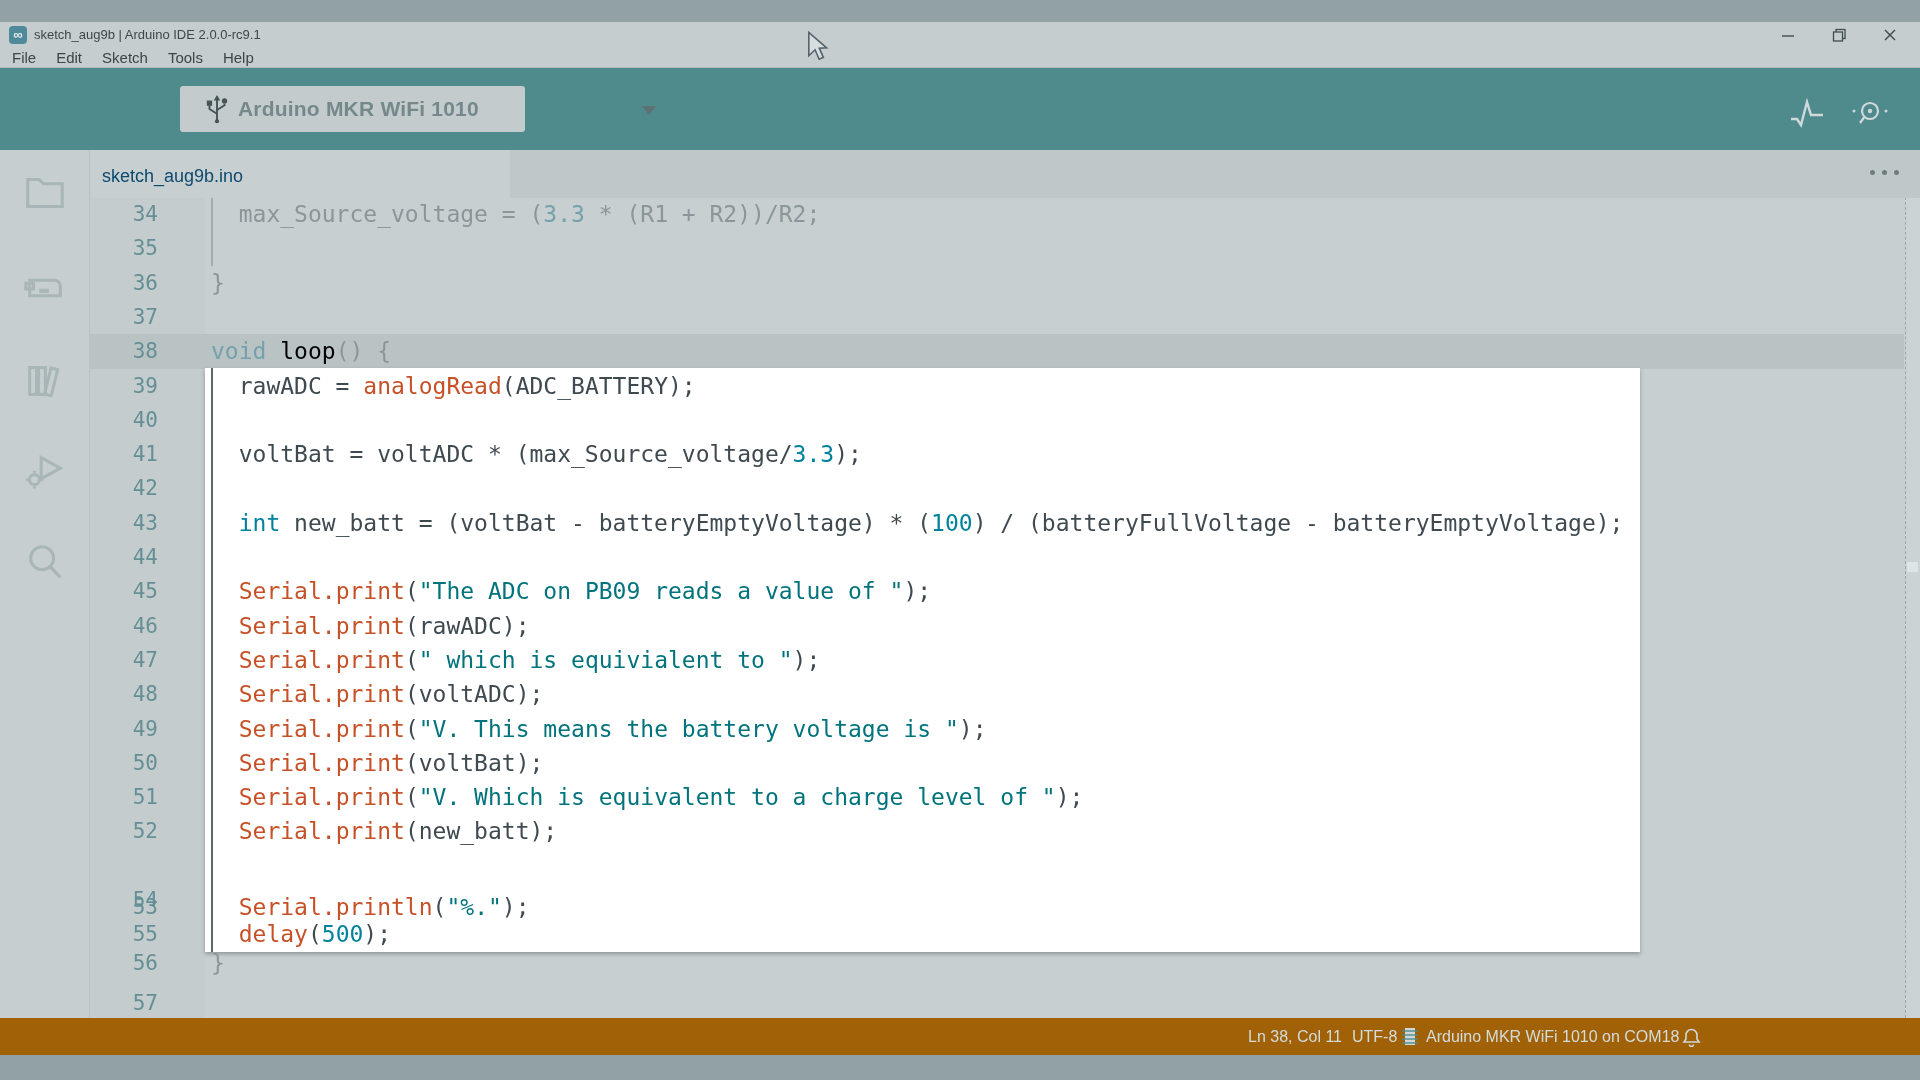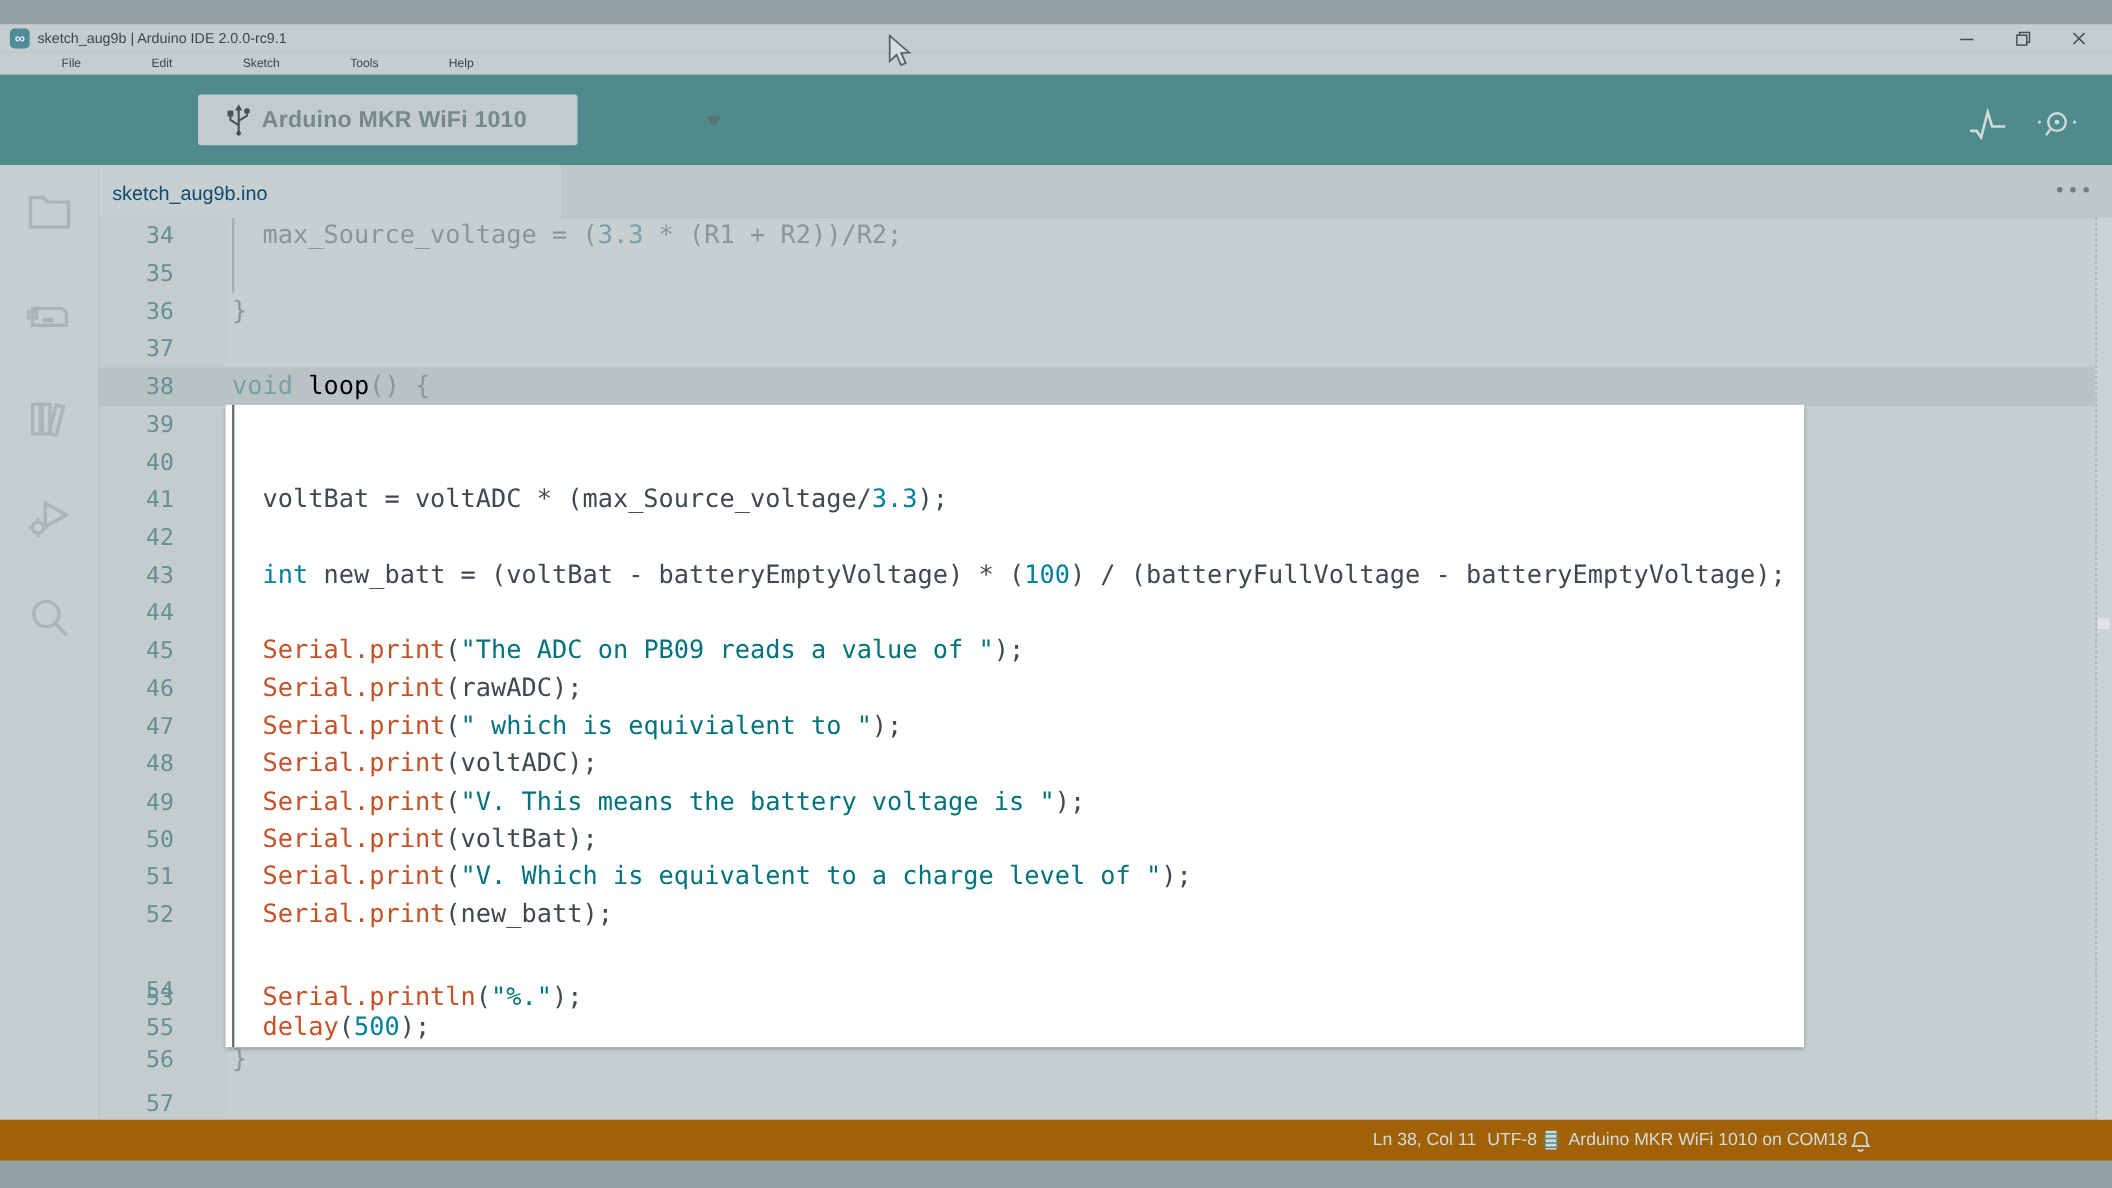--- a/index.html
+++ b/index.html
@@ -11,21 +11,21 @@
   .titlebar { position:absolute; left:0; top:22px; width:1920px; height:26px; background:#c5cdce; }
   .app-icon { position:absolute; left:9px; top:4px; width:18px; height:18px; background:#4f8a9b; border-radius:4px;
               color:#e8eff0; font-size:13px; font-weight:bold; text-align:center; line-height:17px; }
   .win-title { position:absolute; left:34px; top:0; height:26px; line-height:26px; font-size:13px; color:#3d484a; }
   .win-btn { position:absolute; top:0; width:46px; height:26px; display:flex; align-items:center; justify-content:center; }
   .wb-min { right:109px; } .wb-restore { right:58px; } .wb-close { right:7px; }
 
   
   .menubar { position:absolute; left:0; top:48px; width:1920px; height:20px; background:#c5cdce;
              border-bottom:1px solid #b2bcbe; display:flex; align-items:center; padding-left:6px; gap:8px; }
-  .menu-item { font-size:11px; color:#3b4648; padding:0 6px; line-height:20px;margin-left:44px; }
+  .menu-item { font-size:15px; color:#3b4648; padding:0 6px; line-height:20px; }
 
   
   .toolbar { position:absolute; left:0; top:68px; width:1920px; height:82px; background:#4f8a8d; }
   .tb-btn { position:absolute; top:85px; width:47px; height:47px; border-radius:50%; background:#7ca6a9;
             display:flex; align-items:center; justify-content:center; }
   .tb-verify { left:17px; } .tb-upload { left:83px; } .tb-debug { left:149px; }
   .board-selector { position:absolute; left:180px; top:18px; width:345px; height:46px; background:#c3cbcc;
                     border-radius:3px; display:flex; align-items:center; }
   .board-label { position:absolute; left:58px; top:0; height:46px; line-height:46px;
                  font-size:21px; font-weight:bold; color:#75898c; letter-spacing:0.2px; }
@@ -239,20 +239,21 @@
       <div class="code-row" style="top: 299.9px;">
         <div class="gutter-num">37</div>
         <div class="code-text dim"></div>
       </div>
       <div class="code-row" style="top: 334.2px;">
         <div class="gutter-num">38</div>
         <div class="code-text dim"><span class="tk-k">void</span><span class="tk-t"> </span><span class="tk-f">loop</span><span class="tk-t">() {</span></div>
       </div>
       <div class="code-row" style="top: 368.5px;">
         <div class="gutter-num">39</div>
+        <div class="code-text"><span class="tk-t">  rawADC = </span><span class="tk-f">analogRead</span><span class="tk-t">(ADC_BATTERY);</span></div>
       </div>
       <div class="code-row" style="top: 402.8px;">
         <div class="gutter-num">40</div>
       </div>
       <div class="code-row" style="top: 437.1px;">
         <div class="gutter-num">41</div>
         <div class="code-text"><span class="tk-t">  voltBat = voltADC * (max_Source_voltage/</span><span class="tk-n">3.3</span><span class="tk-t">);</span></div>
       </div>
       <div class="code-row" style="top: 471.4px;">
         <div class="gutter-num">42</div>

